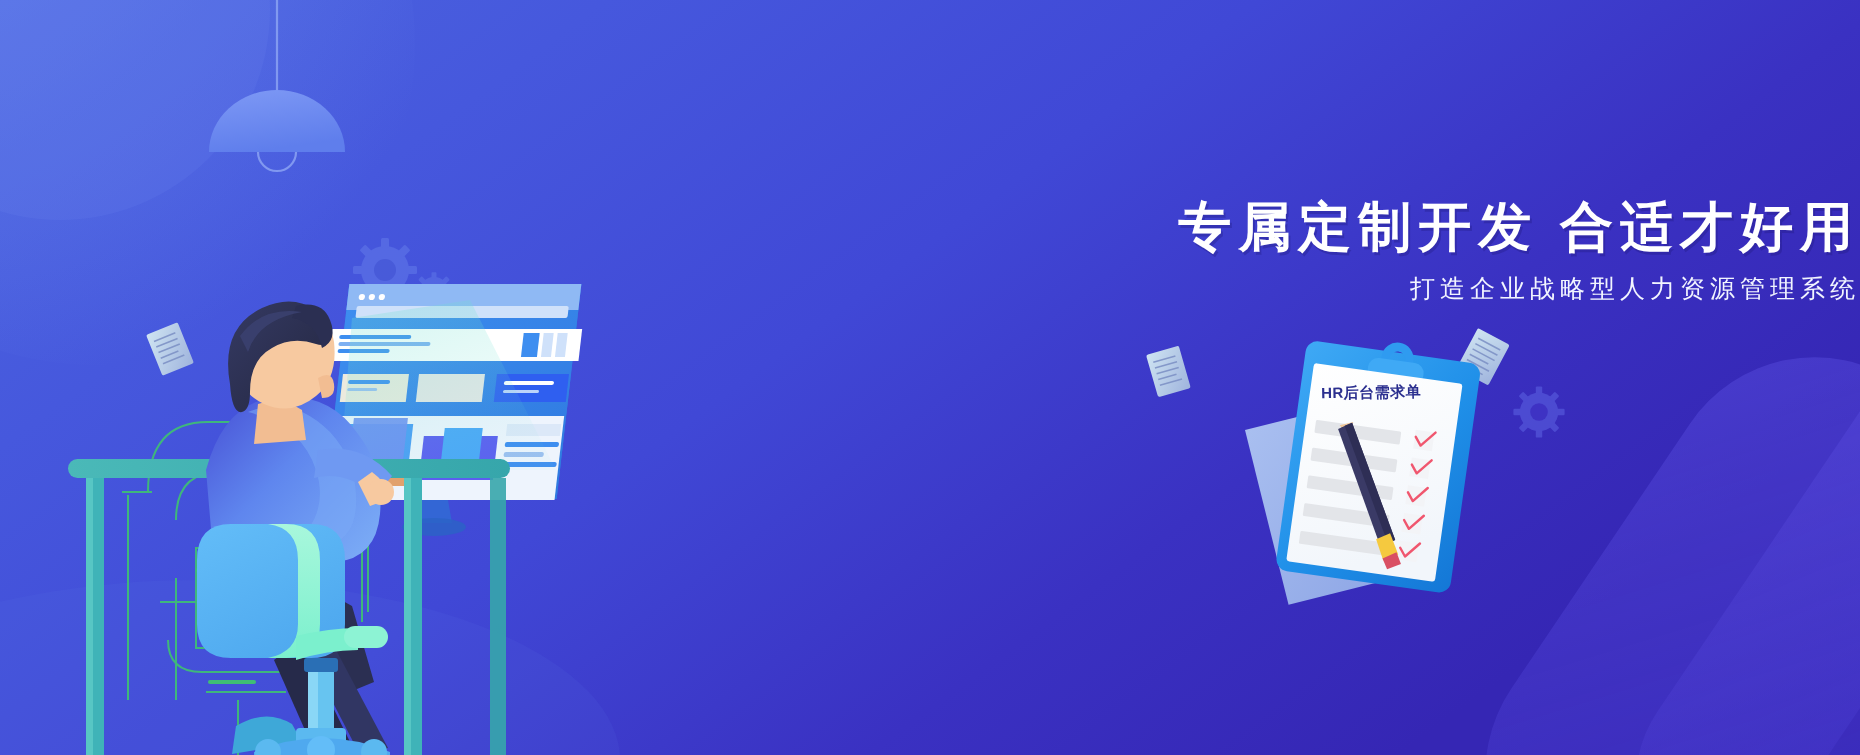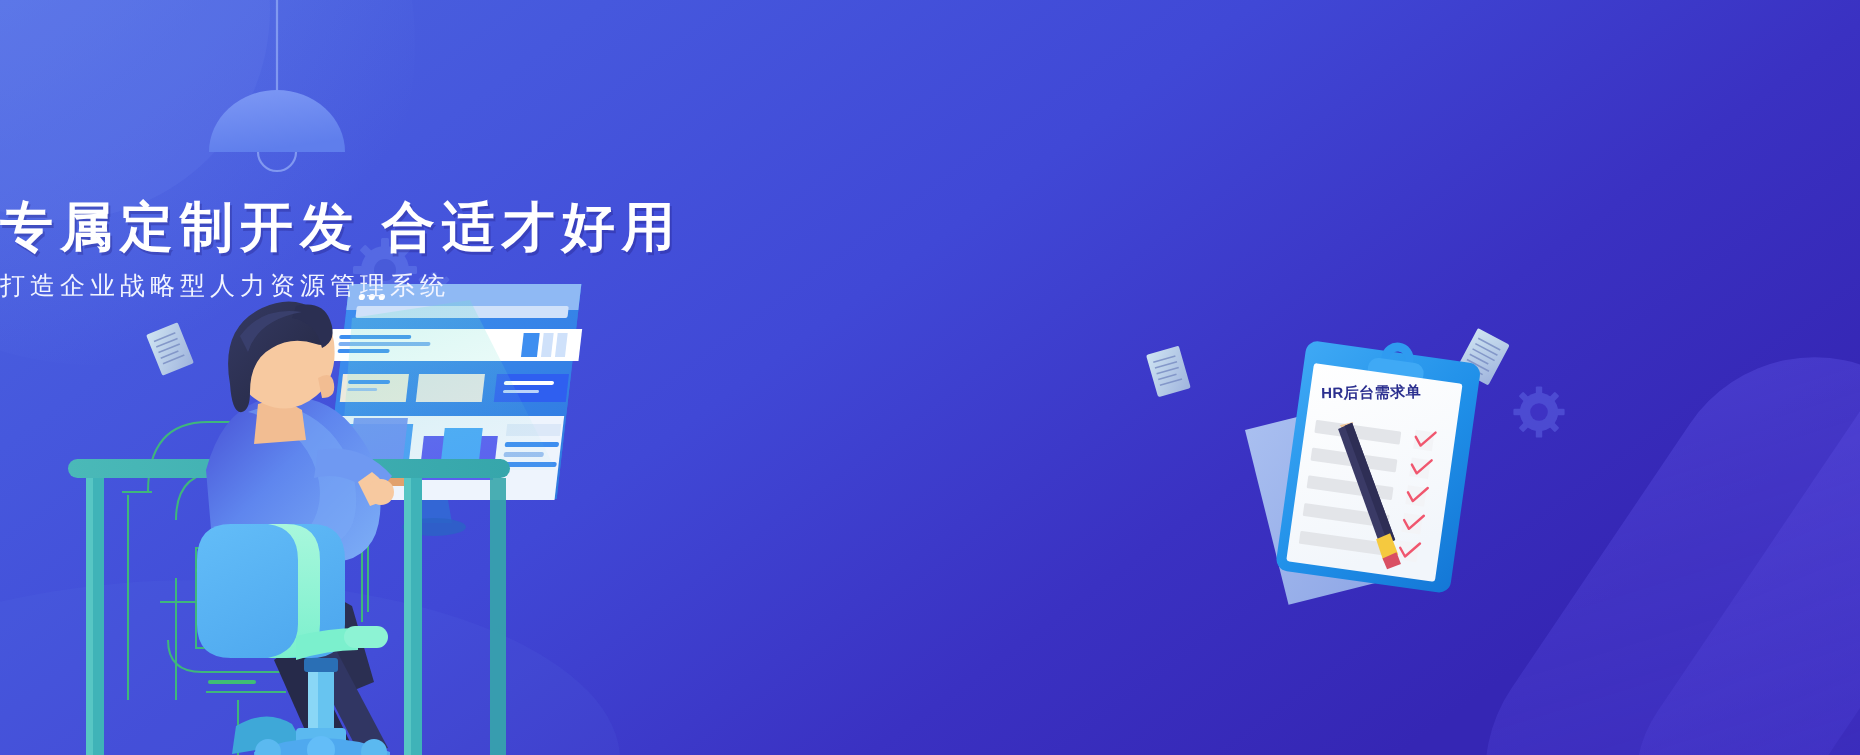--- a/index.html
+++ b/index.html
@@ -14,41 +14,40 @@
     overflow: hidden;
     background: linear-gradient(112deg, #4a62db 0%, #4558dd 22%, #4147d6 48%, #3a30c0 74%, #3526b4 100%);
   }
   .layer { position: absolute; top:0; left:0; width:1860px; height:755px; }
 
   
   #text-block {
     position: absolute;
     left: 0; top: 196px;
     width: 1860px;
-    text-align: left;
+    text-align: right;
     z-index: 40;
   }
   #headline {
     color: #ffffff;
     font-size: 53px;
     font-weight: bold;
     letter-spacing: 7px;
     line-height: 1.16;
     text-shadow: 2px 3px 0 rgba(30,24,120,0.30);
     white-space: pre;
   }
   #subhead {
     margin-top: 15px;
     color: #f2f5ff;
     font-size: 25px;
     font-weight: normal;
     letter-spacing: 5px;
     line-height: 1.3;
     white-space: pre;
-    font-family: Liberation Mono, monospace;
   }
 </style>
 </head>
 <body>
 
 <div id="banner">
 
   <svg class="layer" viewBox="0 0 1860 755" preserveAspectRatio="none">
     <defs>
       <linearGradient id="gBg" x1="0" y1="0" x2="1" y2="0.55">

